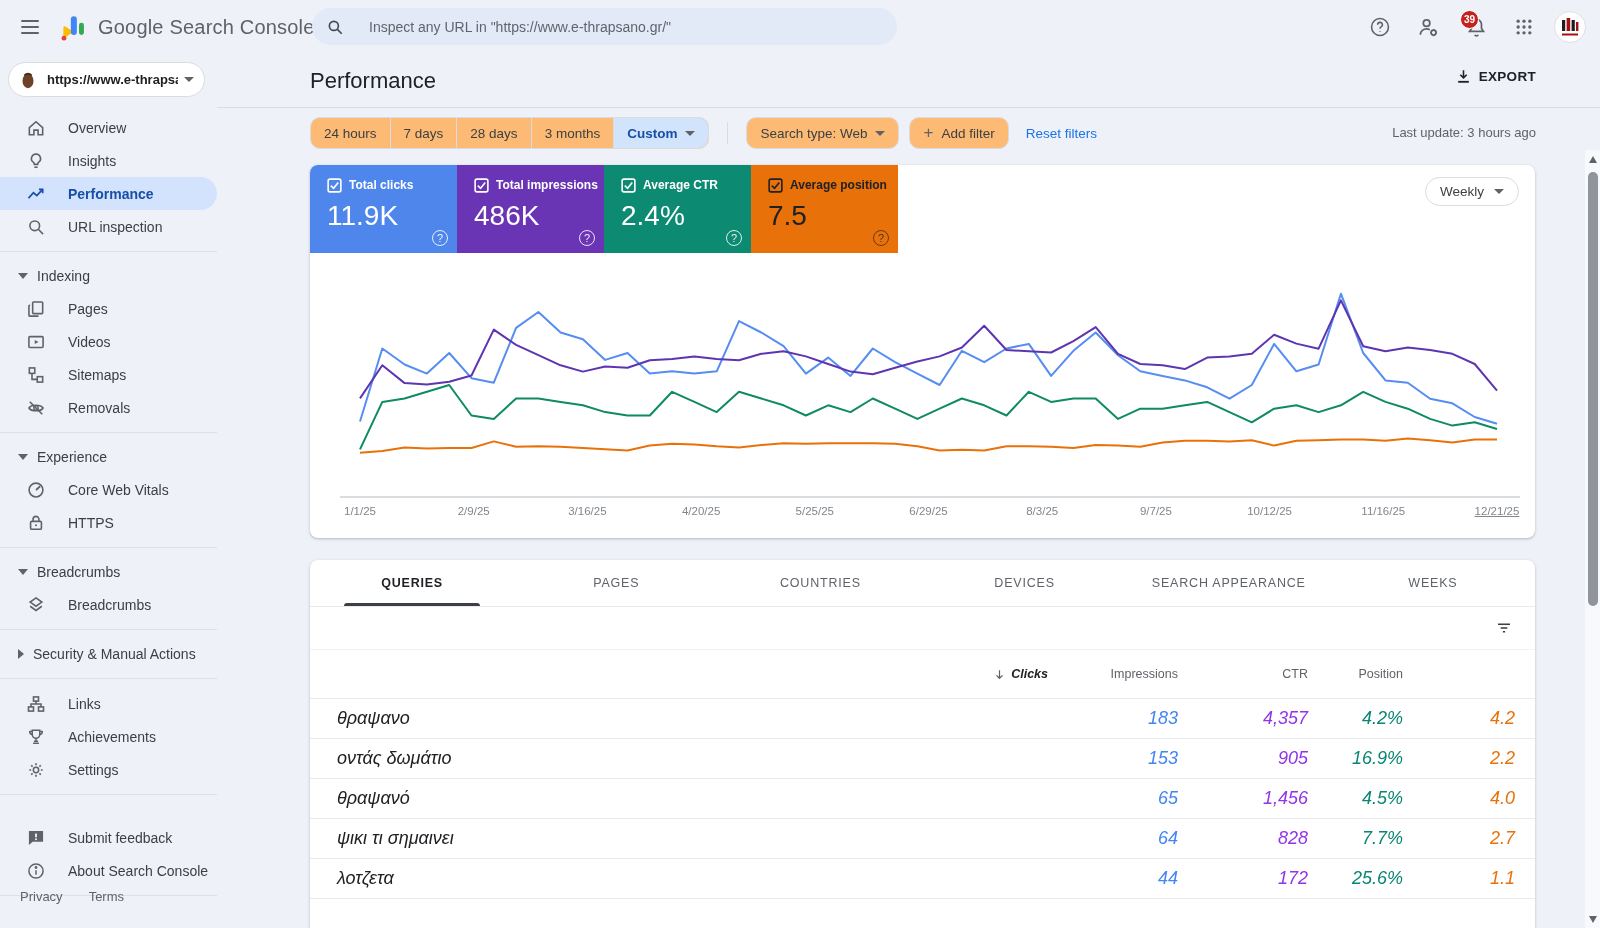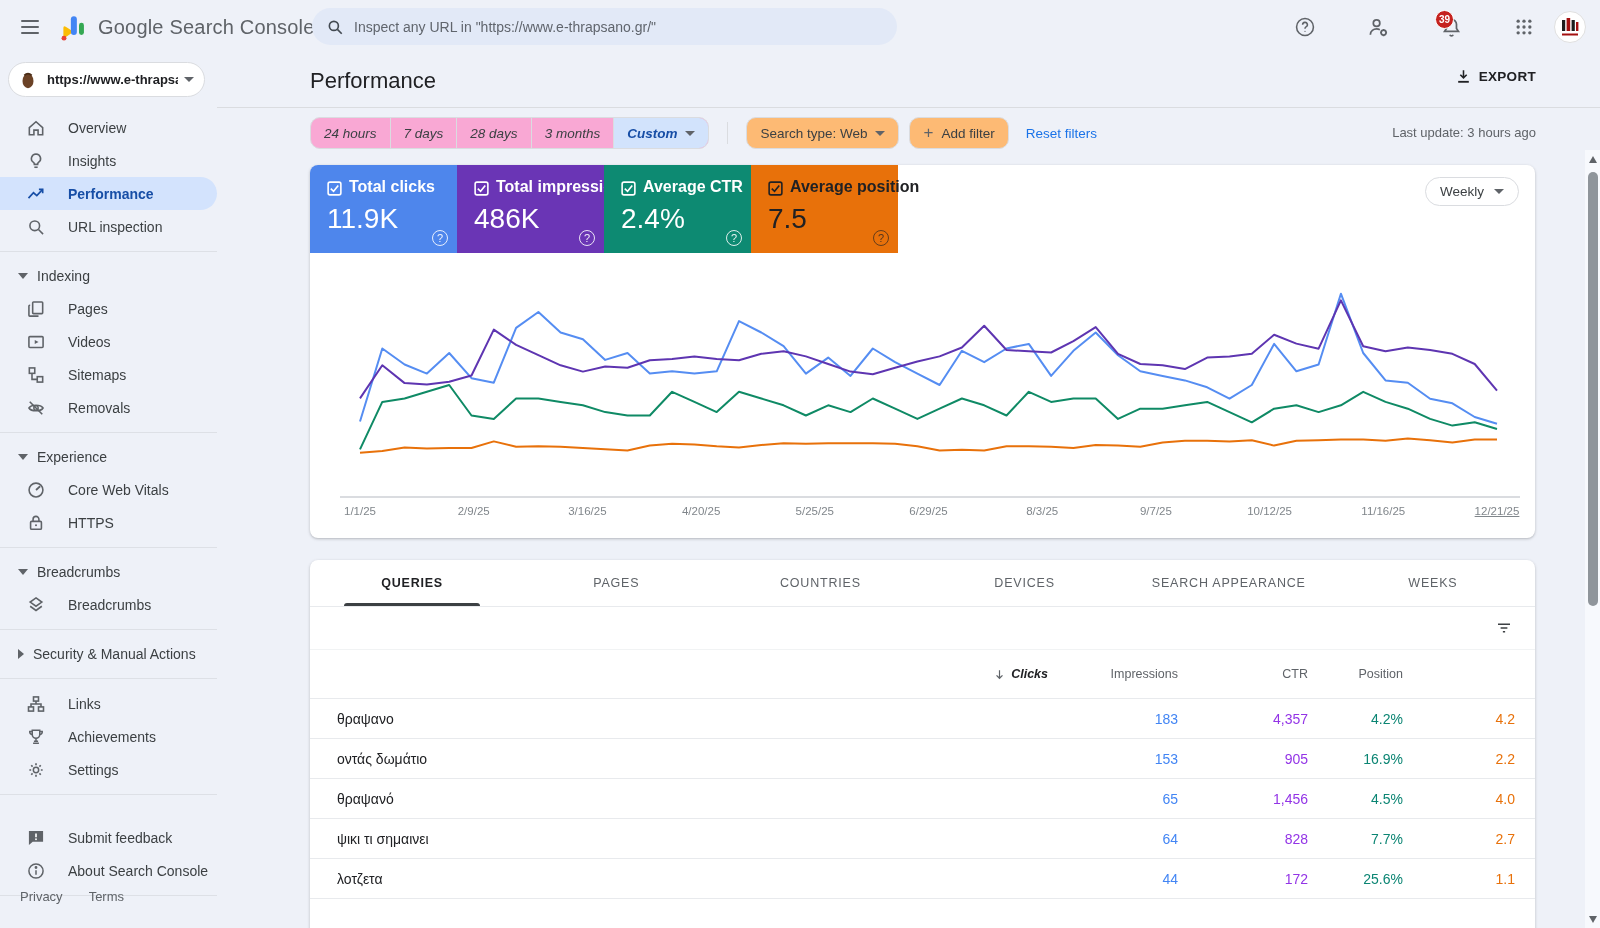--- a/index.html
+++ b/index.html
@@ -8,23 +8,23 @@
   svg { display:block; }
 
   
   .topbar { position:absolute; top:0; left:0; width:1600px; height:54px; display:flex; align-items:center; }
   .hamburger { width:40px; height:40px; margin-left:10px; display:flex; align-items:center; justify-content:center; cursor:pointer; }
   .hamburger div { width:18px; }
   .hamburger span { display:block; height:2px; background:#5f6368; margin:4px 0; border-radius:1px; }
   .logo-wrap { display:flex; align-items:center; margin-left:8px; }
   .app-title { font-size:20px; color:#5f6368; margin-left:10px; letter-spacing:.2px; white-space:nowrap; }
   .searchbox { position:absolute; left:312px; top:8px; width:585px; height:37px; background:#e2e9f7; border-radius:19px; display:flex; align-items:center; padding:0 14px; }
-  .searchbox .ph { color:#60656d; font-size:14px; margin-left:10px; white-space:nowrap; overflow:hidden; }
+  .searchbox .ph { color:#60656d; font-size:14px; margin-left:25px; white-space:nowrap; overflow:hidden; }
   .top-icons { position:absolute; right:14px; top:0; height:54px; display:flex; align-items:center; gap:12px; }
-  .tbtn { width:36px; height:36px; display:flex; align-items:center; justify-content:center; position:relative; cursor:pointer;margin-left:25px; }
+  .tbtn { width:36px; height:36px; display:flex; align-items:center; justify-content:center; position:relative; cursor:pointer; }
   .badge { position:absolute; top:1px; left:2px; min-width:19px; height:19px; background:#c5221f; border-radius:10px; color:#fff; font-size:10px; font-weight:bold; display:flex; align-items:center; justify-content:center; padding:0 3px; border:1px solid #fff; }
   .avatar { width:32px; height:32px; border-radius:50%; background:#fff; border:1px solid #e0e0e0; overflow:hidden; display:flex; align-items:center; justify-content:center; }
 
   
   .sidebar { position:absolute; top:54px; left:0; width:217px; bottom:0; }
   .prop-pill { margin:8px 12px 14px 8px; height:35px; background:#fff; border:1px solid #dadce0; border-radius:18px; display:flex; align-items:center; padding:0 10px 0 8px; cursor:pointer; }
   .prop-pill .txt { font-size:13px; font-weight:bold; color:#202124; margin:0 6px 0 8px; white-space:nowrap; overflow:hidden; flex:1; }
   .caret { width:0; height:0; border-left:5px solid transparent; border-right:5px solid transparent; border-top:5px solid #5f6368; }
   .nav-item { height:33px; display:flex; align-items:center; padding-left:26px; font-size:14px; color:#3c4043; cursor:pointer; border-radius:0 17px 17px 0; }
   .nav-item .ic { width:20px; height:20px; margin-right:22px; flex:none; }
@@ -37,58 +37,58 @@
   .sb-footer { position:absolute; bottom:24px; left:20px; font-size:13px; color:#5f6368; display:flex; gap:26px; }
   .sb-footer span { cursor:pointer; }
   .gap18 { height:18px; }
 
   
   .main { position:absolute; left:217px; top:54px; right:0; bottom:0; }
   .page-title { position:absolute; left:93px; top:14px; font-size:22px; color:#202124; }
   .export-btn { position:absolute; right:64px; top:14px; display:flex; align-items:center; gap:7px; font-size:13.5px; font-weight:bold; color:#202124; letter-spacing:.3px; cursor:pointer;justify-content:space-between; }
   .hdr-div { position:absolute; left:0; right:0; top:53px; height:1px; background:#dadce0; }
   .filter-row { position:absolute; left:93px; top:63px; height:32px; display:flex; align-items:center; }
-  .seg { display:flex; height:32px; border:1px solid #dadce0; border-radius:10px; background:#f9a8d4; overflow:hidden;font-style:italic; }
+  .seg { display:flex; height:32px; border:1px solid #dadce0; border-radius:10px; background:#fdba74; overflow:hidden; }
   .seg .s { padding:0 13px; display:flex; align-items:center; font-size:13.5px; color:#3c4043; border-right:1px solid #dadce0; cursor:pointer; white-space:nowrap; }
   .seg .s:last-child { border-right:none; }
   .seg .s.active { background:#d2e3fc; color:#174ea6; font-weight:bold; gap:8px; }
   .vsep { width:1px; height:22px; background:#dadce0; margin:0 18px; }
   .chip { height:32px; border:1px solid #dadce0; border-radius:10px; background:#fdba74; display:flex; align-items:center; padding:0 13px; font-size:13.5px; color:#3c4043; gap:8px; cursor:pointer; white-space:nowrap; }
   .chip + .chip { margin-left:10px; }
   .reset-link { margin-left:17px; color:#1a73e8; font-size:13.5px; cursor:pointer; }
   .last-update { position:absolute; right:64px; top:71px; font-size:13px; color:#5f6368; }
 
   
   .card { background:#fff; border-radius:8px; box-shadow:0 1px 2px rgba(60,64,67,.22), 0 1px 3px 1px rgba(60,64,67,.08); }
   .chart-card { position:absolute; left:93px; top:111px; width:1225px; height:373px; }
   .tiles { display:flex; }
   .tile { width:147px; height:88px; position:relative; padding:13px 0 0 17px; cursor:pointer; }
   .tile:first-child { border-top-left-radius:8px; }
-  .tile .lab { display:flex; align-items:flex-end; gap:7px; font-size:16px; font-weight:bold; color:#fff; white-space:nowrap; }
+  .tile .lab { display:flex; align-items:flex-start; gap:7px; font-size:12px; font-weight:bold; color:#fff; white-space:nowrap; }
   .tile .val { font-size:28px; color:#fff; margin-top:7px; }
   .tile .help { position:absolute; right:9px; bottom:7px; width:16px; height:16px; border:1.4px solid rgba(255,255,255,.85); border-radius:50%; color:rgba(255,255,255,.9); font-size:11px; display:flex; align-items:center; justify-content:center; }
   .tile.dark .lab, .tile.dark .val { color:#202124; }
   .tile.dark .help { border-color:rgba(32,33,36,.65); color:rgba(32,33,36,.75); }
   .gran-chip { position:absolute; right:16px; top:12px; height:29px; border:1px solid #dadce0; border-radius:15px; display:flex; align-items:center; gap:10px; padding:0 14px; font-size:13.5px; color:#3c4043; background:#fff; cursor:pointer; }
   .chart-area { position:absolute; left:0; top:100px; width:1225px; height:250px; }
   .x-labels { position:absolute; left:0; top:340px; width:1225px; height:16px; }
   .x-labels span { position:absolute; transform:translateX(-50%); font-size:11.5px; color:#80868b; white-space:nowrap; }
 
   
   .table-card { position:absolute; left:93px; top:506px; width:1225px; height:440px; overflow:hidden; border-bottom-left-radius:0; border-bottom-right-radius:0; }
   .tabs { display:flex; height:47px; border-bottom:1px solid #e8eaed; }
   .tab { flex:1; display:flex; align-items:center; justify-content:center; font-size:12.5px; letter-spacing:.8px; color:#5f6368; cursor:pointer; position:relative; text-transform:uppercase; }
   .tab.active { color:#202124; font-weight:bold; }
   .tab.active::after { content:""; position:absolute; left:34px; right:34px; bottom:0; height:3px; background:#3c4043; border-radius:3px 3px 0 0; }
   .filterbar { height:43px; display:flex; align-items:center; justify-content:flex-end; padding-right:22px; border-bottom:1px solid #f1f3f4; }
   .thead, .trow { display:grid; grid-template-columns:1fr 130px 130px 95px 112px; padding:0 20px 0 27px; align-items:center; }
   .thead { height:49px; border-bottom:1px solid #e8eaed; font-size:12.5px; color:#5f6368; }
   .thead .num, .trow .num { text-align:right; }
   .thead .sorted { color:#202124; font-weight:bold; display:flex; align-items:center; justify-content:flex-end; gap:5px;font-style:italic; }
-  .trow { height:40px; border-bottom:1px solid #e8eaed; font-size:14px; cursor:pointer; }
+  .trow { height:40px; border-bottom:1px solid #e8eaed; font-size:18px; cursor:pointer;font-style:italic; }
   .trow .q { color:#202124; }
   .c-clicks { color:#4285f4; }
   .c-impr { color:#9334e6; }
   .c-ctr { color:#0b8573; }
   .c-pos { color:#e8710a; }
 
   
   .scrollbar { position:absolute; right:0; top:96px; bottom:0; width:15px; background:#f7f9fd; }
   .scroll-thumb { position:absolute; left:2.5px; width:10px; top:22px; height:434px; background:#8f959b; border-radius:6px; }
   .sb-up { position:absolute; left:3.5px; top:6px; width:0; height:0; border-left:4.5px solid transparent; border-right:4.5px solid transparent; border-bottom:7px solid #5f6368; }

